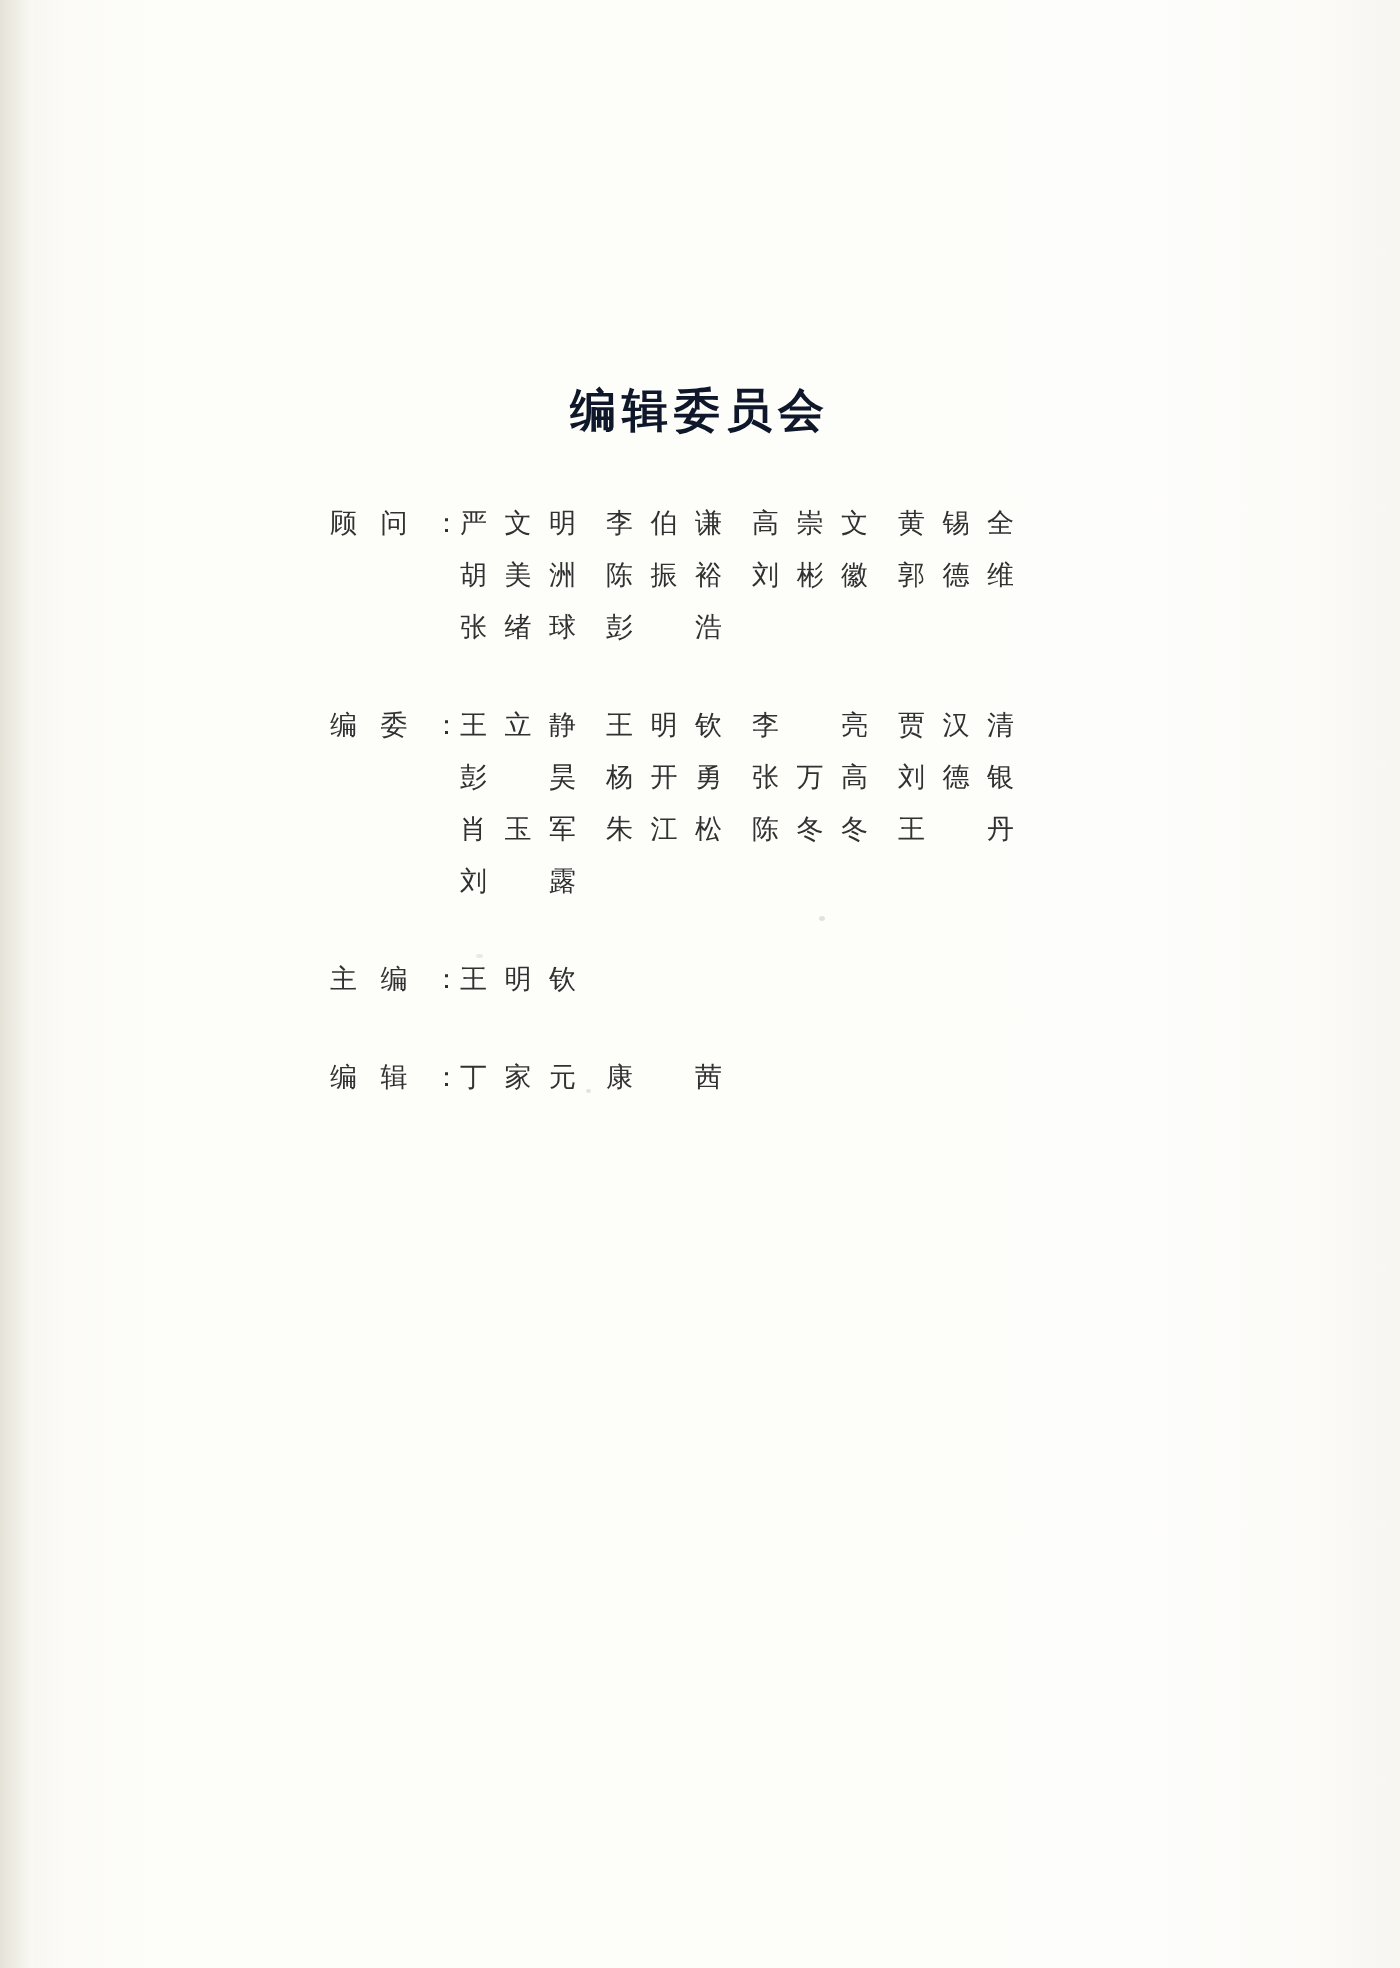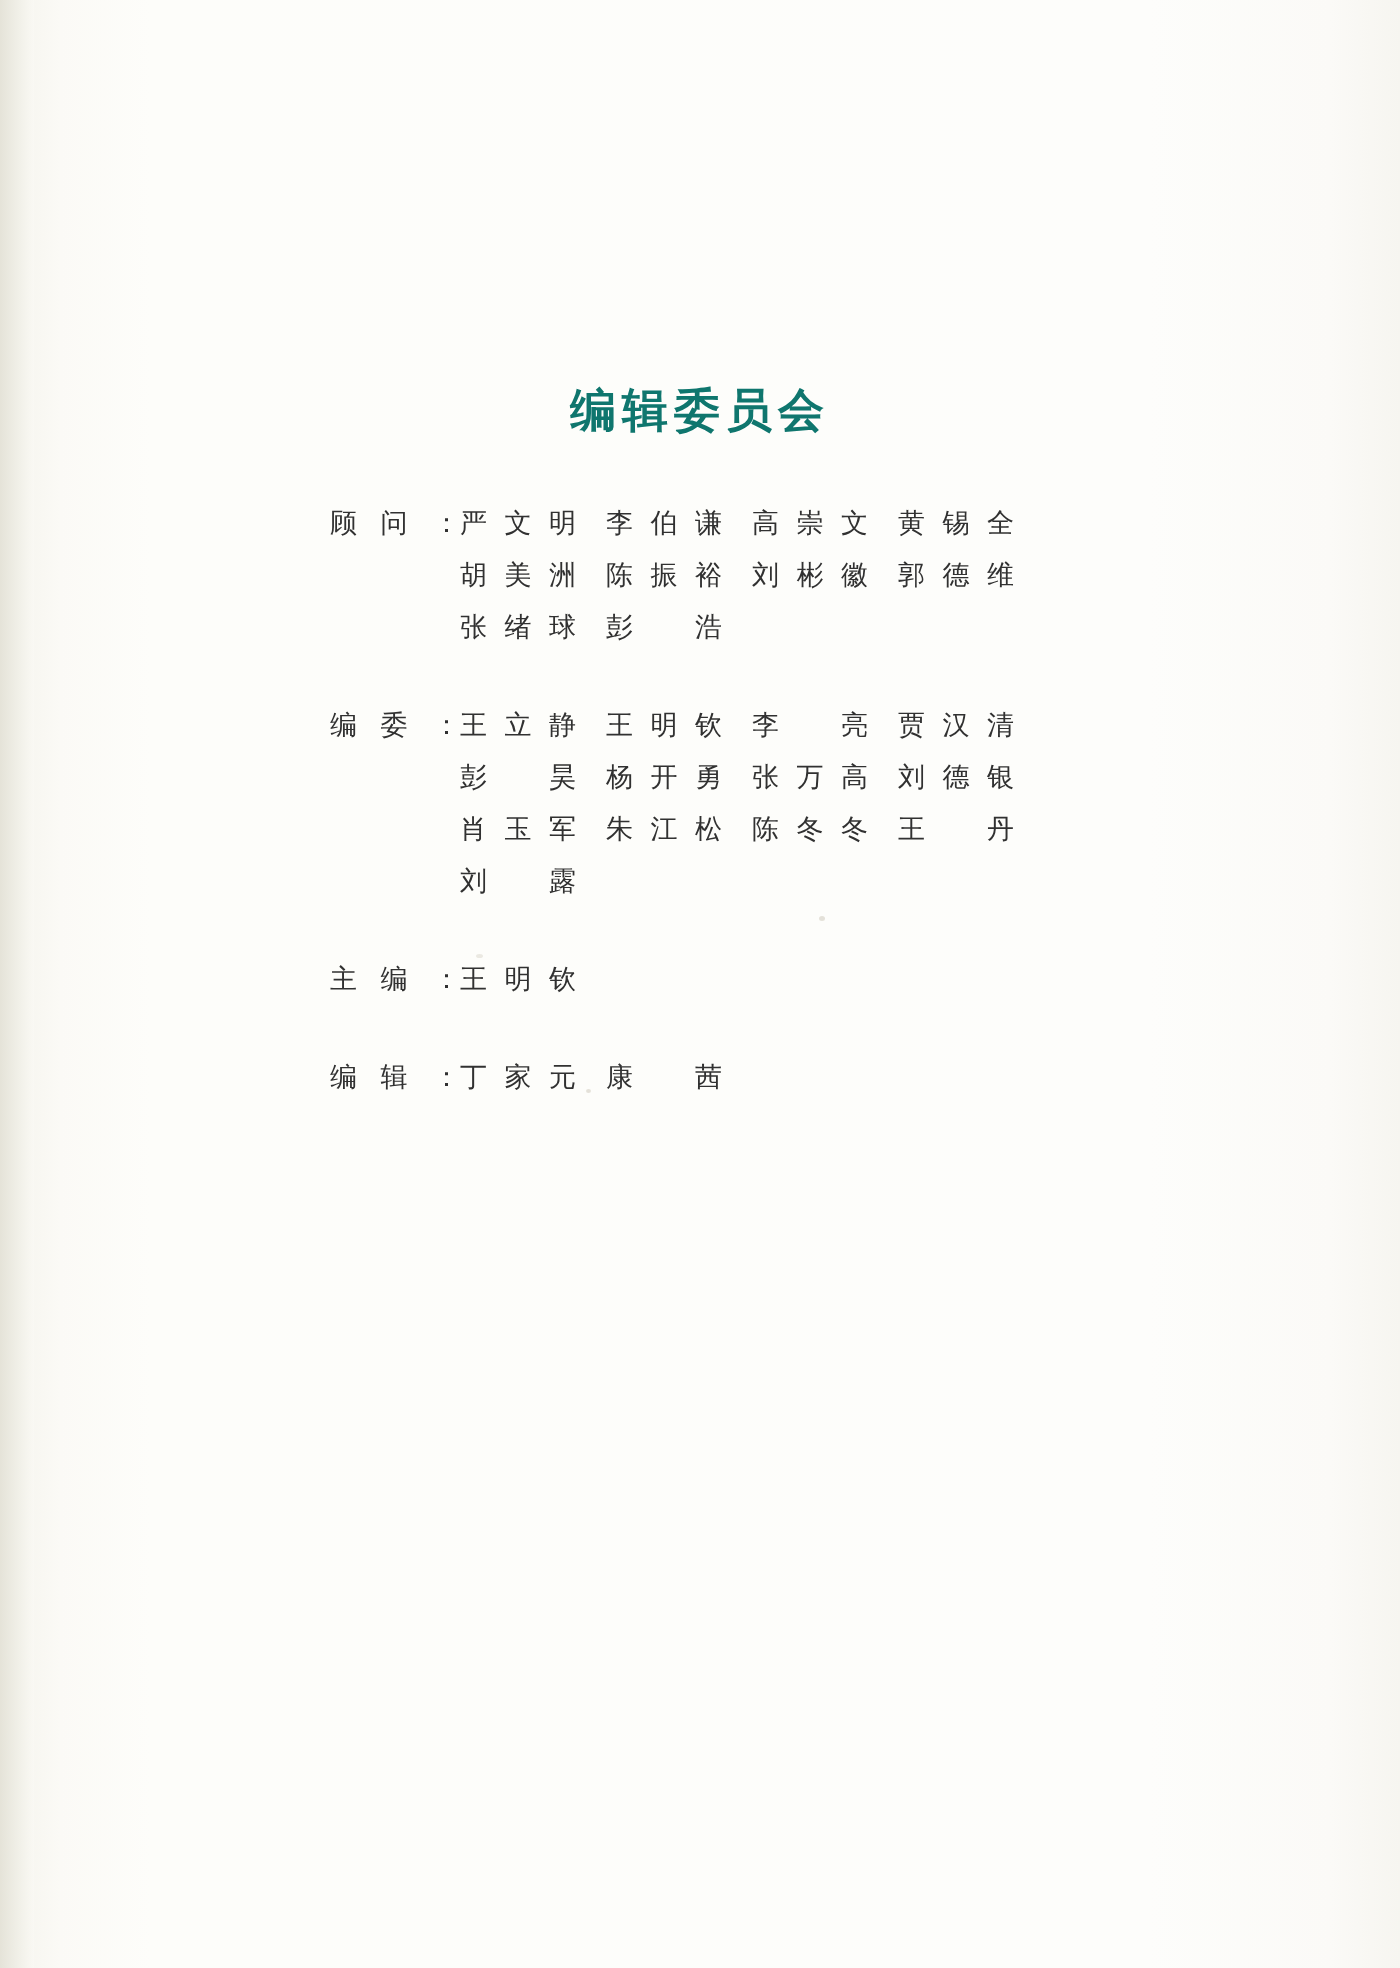--- a/index.html
+++ b/index.html
@@ -65,21 +65,21 @@
   .page-title {
     position: absolute;
     left: 0;
     top: 380px;
     width: 1400px;
     text-align: center;
     font-family: Liberation Serif, serif;
     font-size: 46px;
     font-weight: 700;
     letter-spacing: 6px;
-    color: #0f766e;
+    color: #0f172a;
   }
 
   .roster {
     position: absolute;
     left: 330px;
     top: 505px;
     width: 760px;
   }
 
   .group {

